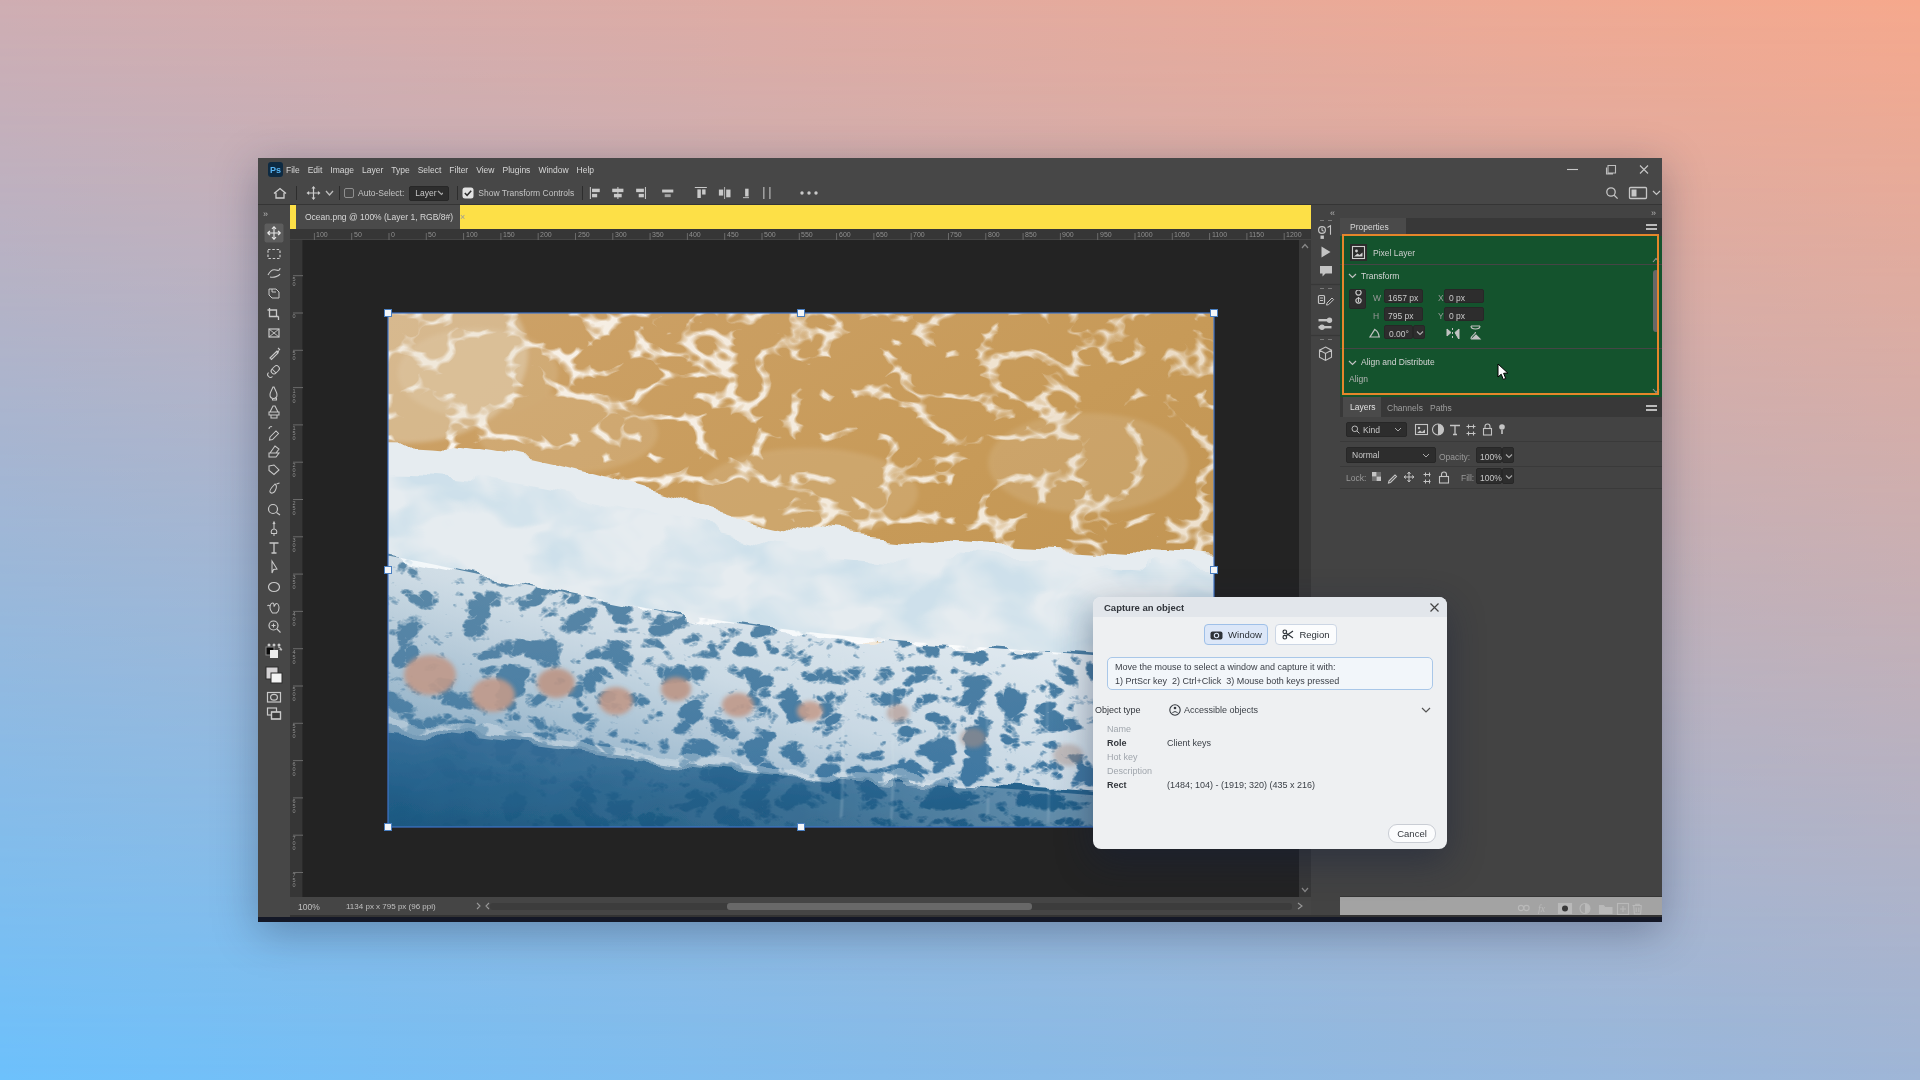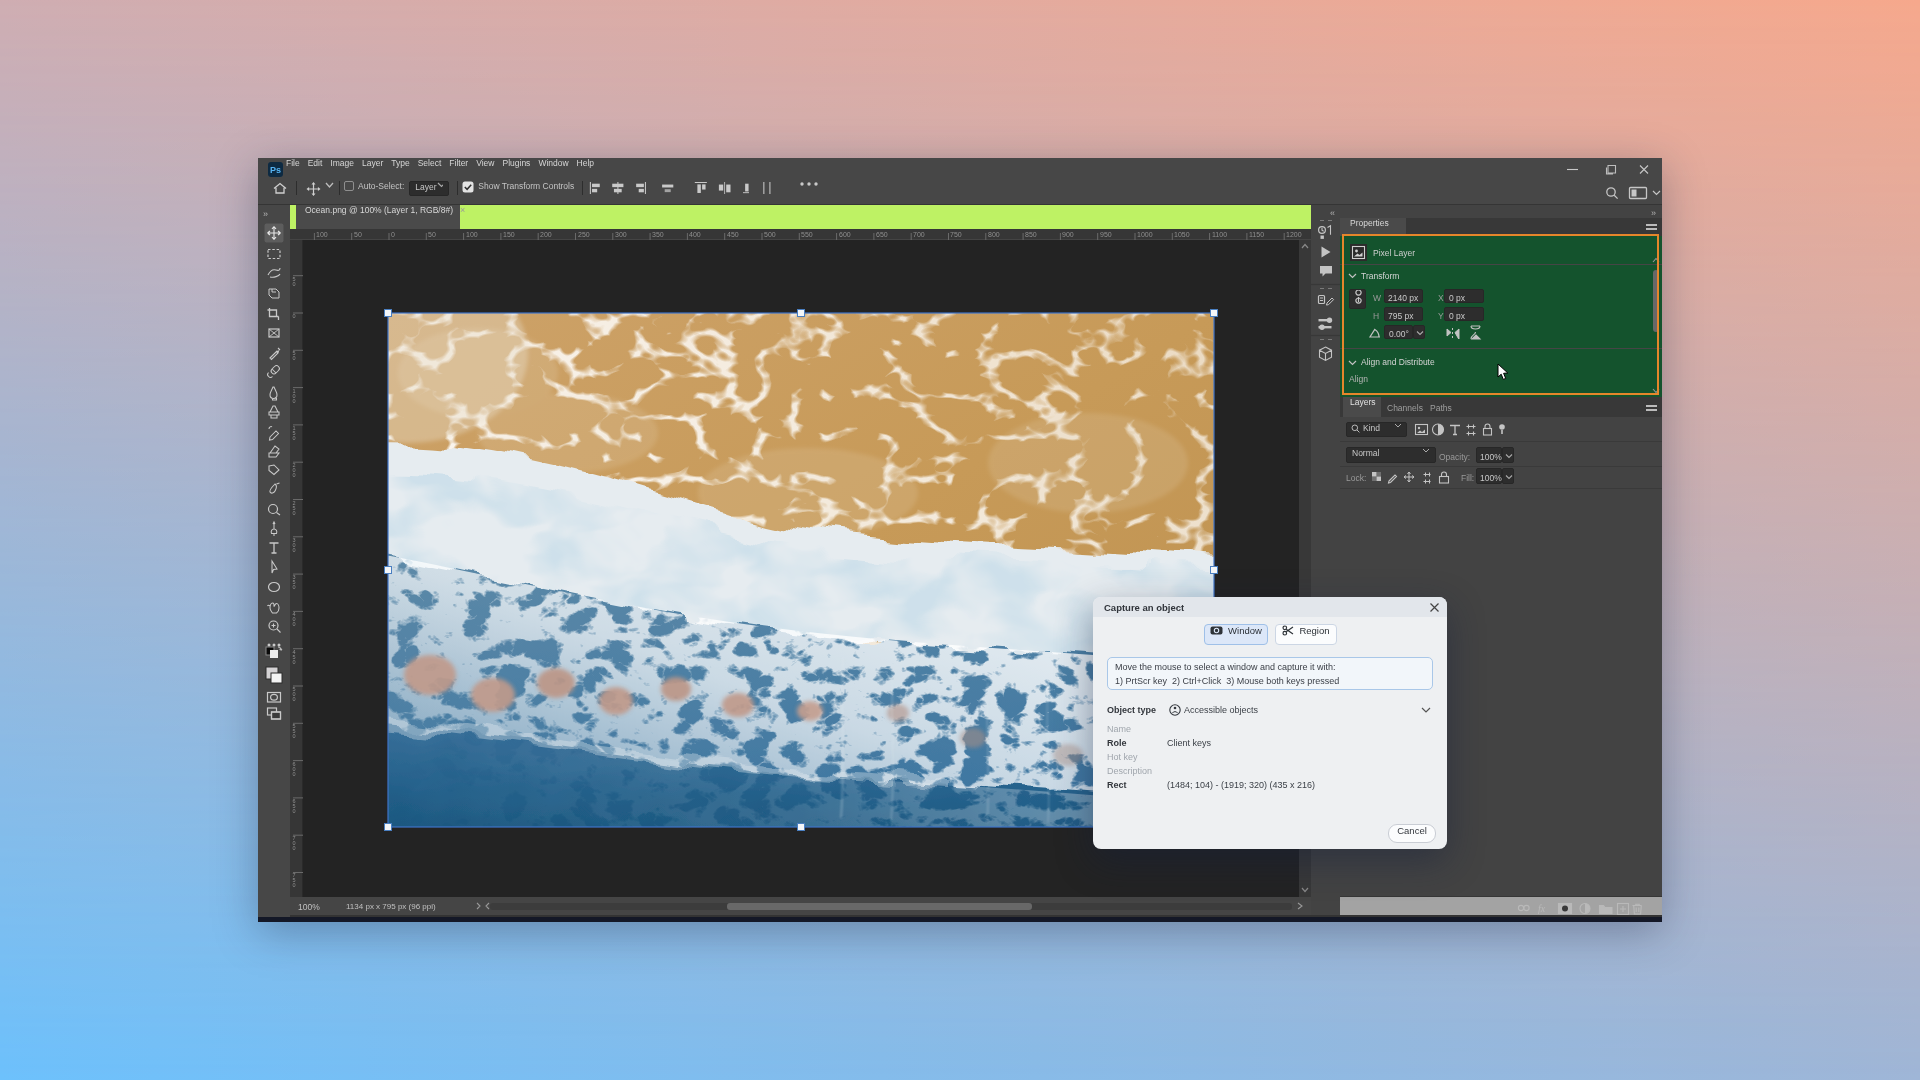--- a/index.html
+++ b/index.html
@@ -1,19 +1,19 @@
 <!DOCTYPE html>
 <html><head><meta charset="utf-8">
 <style>
 *{margin:0;padding:0;box-sizing:border-box}
 html,body{width:1920px;height:1080px;overflow:hidden}
 body{font-family:"Liberation Sans",sans-serif;position:relative}
 .a{position:absolute}
 #win{left:258px;top:158px;width:1404px;height:764px;background:#474747;box-shadow:0 10px 40px rgba(30,40,70,.35)}
-.mrow{display:flex;align-items:flex-start;color:#d6d6d6;font-size:12px;white-space:nowrap}
+.mrow{display:flex;align-items:center;color:#d6d6d6;font-size:12px;white-space:nowrap}
 .sep{width:1px;height:14px;background:#2d2d2d;margin:0 4px}
 .fld{background:#2d2d2d;border:1px solid #272727;border-radius:2px;color:#c8c8c8}
 .lbl{color:#9a9a9a}
 </style></head>
 <body>
 <svg class="a" style="left:0;top:0" width="1920" height="1080">
 <defs>
 <linearGradient id="gtop" x1="0" y1="0" x2="1" y2="0">
 <stop offset="0" stop-color="#cfadb2"></stop>
         <stop offset="1" stop-color="#f6a88c"></stop>
@@ -233,21 +233,21 @@
           <ellipse cx="0" cy="0.2" rx="3.4" ry="2.9"></ellipse>
         </g>
 <g transform="translate(16,490)">
           <rect x="-6.5" y="-5" width="9" height="7"></rect>
           <rect x="-2.5" y="-1" width="9" height="7" fill="#3b3b3b"></rect>
           <rect x="-2.5" y="-1" width="9" height="7"></rect>
         </g>
 </svg>
 </div>
 
-<div class="a" style="left:32px;top:47px;width:1021px;height:24px;background:#bef264">
+<div class="a" style="left:32px;top:47px;width:1021px;height:24px;background:#fde047">
 <div class="a mrow" style="left:6px;top:0;width:164px;height:24px;background:#4a4a4a;color:#d8d8d8;font-size:8.5px;padding-left:9px">Ocean.png @ 100% (Layer 1, RGB/8#)<span style="color:#9a9a9a;margin-left:7px;font-size:9px">×</span></div>
 </div>
 
 <div class="a" style="left:32px;top:71px;width:1021px;height:11px;background:#363636;border-bottom:1px solid #2a2a2a"></div>
 <div class="a" style="left:32px;top:82px;width:13px;height:657px;background:#363636;border-right:1px solid #2a2a2a"></div>
 <svg class="a" style="left:32px;top:71px" width="1021" height="11">
 <g fill="#8f8f8f" font-size="7" font-family="Liberation Sans">
 <text x="26" y="8">100</text>
         <text x="64" y="8">50</text>
         <text x="101" y="8">0</text>
@@ -380,21 +380,21 @@
 <span class="a" style="left:33px;top:12px;color:#cfcfcf;font-size:8.5px">Pixel Layer</span>
 <div class="a" style="left:0;top:28px;width:322px;height:1px;background:#454545"></div>
 <svg class="a" style="left:8px;top:37px" width="9" height="6">
           <path d="M1 1l3.5 3.5L8 1" stroke="#c2c2c2" fill="none" stroke-width="1.2"></path>
         </svg>
 <span class="a" style="left:21px;top:35px;color:#d4d4d4;font-size:8.5px">Transform</span>
 <div class="a fld" style="left:9px;top:53px;width:17px;height:20px"><svg width="17" height="20">
             <path d="M8.5 5.2a2.6 2.6 0 1 1 .01 0zM8.5 13.2a2.6 2.6 0 1 1 .01 0zM8.5 7v5" stroke="#c8c8c8" fill="none" stroke-width="1.2"></path>
           </svg></div>
 <span class="a lbl" style="left:33px;top:57px;font-size:8.5px">W</span>
-<div class="a fld" style="left:44px;top:53px;width:39px;height:14px;font-size:8.5px;padding:3px 3px">2140 px</div>
+<div class="a fld" style="left:44px;top:53px;width:39px;height:14px;font-size:8.5px;padding:3px 3px">1657 px</div>
 <span class="a lbl" style="left:98px;top:57px;font-size:8.5px">X</span>
 <div class="a fld" style="left:104px;top:53px;width:40px;height:14px;font-size:8.5px;padding:3px 4px">0 px</div>
 <span class="a lbl" style="left:33px;top:75px;font-size:8.5px">H</span>
 <div class="a fld" style="left:44px;top:71px;width:39px;height:14px;font-size:8.5px;padding:3px 3px">795 px</div>
 <span class="a lbl" style="left:98px;top:75px;font-size:8.5px">Y</span>
 <div class="a fld" style="left:104px;top:71px;width:40px;height:14px;font-size:8.5px;padding:3px 4px">0 px</div>
 <svg class="a" style="left:28px;top:92px" width="14" height="10">
           <path d="M2 9L12 9M11 9A9 9 0 0 0 6.8 1.4L2 9z" fill="none" stroke="#c2c2c2" stroke-width="1.2"></path>
         </svg>
 <div class="a fld" style="left:44px;top:89px;width:29px;height:14px;font-size:8.5px;padding:3px 4px">0.00°</div>
@@ -684,21 +684,21 @@
 <svg width="12" height="11" fill="none" stroke="#2e3338" stroke-width="1.2">
         <circle cx="2.8" cy="2.8" r="1.8"></circle>
         <circle cx="2.8" cy="8.2" r="1.8"></circle>
         <path d="M4.2 4.2L11 9M4.2 6.8L11 2"></path>
       </svg>
       <span>Region</span>
     </div>
 <div class="a" style="left:14px;top:60px;width:326px;height:33px;border:1px solid #a9c7e8;border-radius:5px;background:#f2f6fa"></div>
 <span class="a" style="left:22px;top:65px;color:#3c4048">Move the mouse to select a window and capture it with:</span>
 <span class="a" style="left:22px;top:79px;color:#3c4048">1) PrtScr key&nbsp;&nbsp;2) Ctrl+Click&nbsp;&nbsp;3) Mouse both keys pressed</span>
-<span class="a" style="left:14px;top:108px;font-weight:bold;color:#33373d;font-size:9px">Object type</span>
+<span class="a" style="left:2px;top:108px;font-weight:normal;color:#33373d;font-size:9px">Object type</span>
 <svg class="a" style="left:76px;top:107px" width="12" height="12">
       <circle cx="6" cy="6" r="5.2" fill="none" stroke="#33373d" stroke-width="1.1"></circle>
       <circle cx="6" cy="4" r="1.3" fill="#33373d"></circle>
       <path d="M3.5 9c.5-1.8 4.5-1.8 5 0" stroke="#33373d" fill="none"></path>
     </svg>
 <span class="a" style="left:91px;top:108px">Accessible objects</span>
 <svg class="a" style="left:328px;top:110px" width="10" height="7">
       <path d="M1 1l4 4 4-4" stroke="#555" fill="none" stroke-width="1.2"></path>
     </svg>
 <span class="a" style="left:14px;top:127px;color:#a0a6ad">Name</span>

